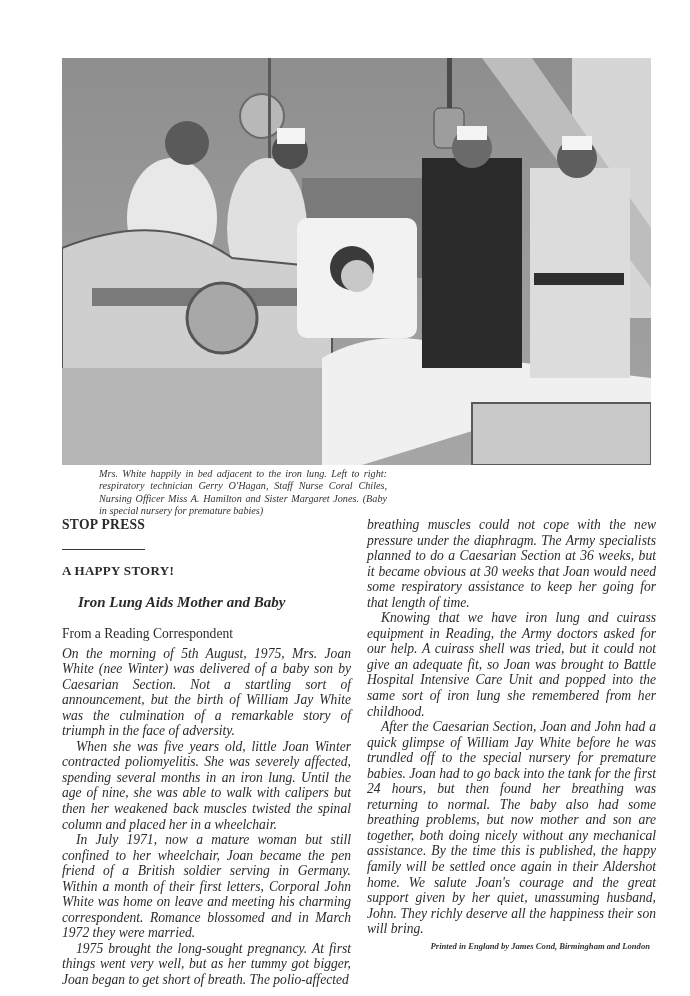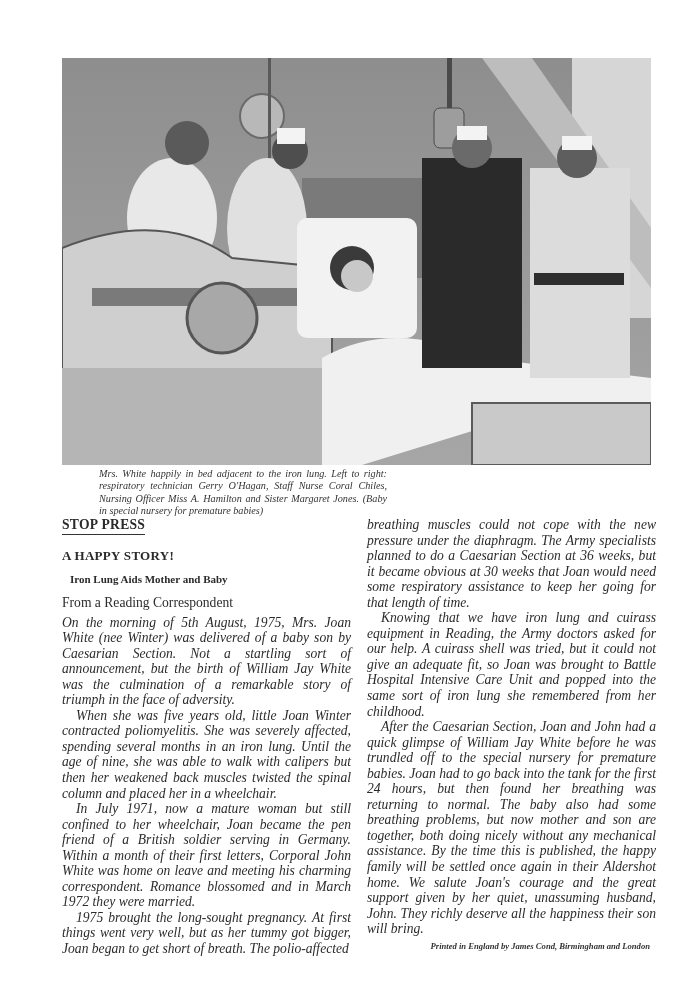--- a/index.html
+++ b/index.html
@@ -16,24 +16,24 @@
     position: absolute; left: 62px; top: 468px; width: 288px;
     font-style: italic; font-size: 10.2px; line-height: 12.3px; color: #333;
     text-align: justify;
     margin-left: 37px;
   }
   .col { position: absolute; top: 517px; width: 289px; font-size: 13.6px; line-height: 15.55px; text-align: justify; }
   .col.left { left: 62px; }
   .col.right { left: 367px; }
   .stop-press {
     font-weight: bold; font-size: 13.6px; letter-spacing: 0.3px; margin: 0;
-    display: inline-block; border-bottom: 1.5px solid #333; padding-bottom: 2px; line-height: 15px;
+    display: inline-block; border-bottom: 1.5px solid #333; padding-bottom: 17px; line-height: 15px;
   }
   .headline { font-weight: bold; font-size: 13px; margin: 13px 0 4px 0; line-height: 15.5px; letter-spacing: 0.3px; }
-  .subhead { font-weight: bold; font-size: 11px; margin: 8px; line-height: 15.5px; }
+  .subhead { font-weight: bold; font-size: 15px; margin: 16px; line-height: 15.5px; font-style: italic; }
   .byline { text-align: left; margin: 0 0 4px 0; line-height: 15.5px; }
   .col p { margin: 0; font-style: italic; }
   .col p.indent { text-indent: 14px; }
   .footer {
     position: absolute; right: 40px; top: 941px; font-style: italic; font-weight: bold;
     font-size: 8.6px; color: #333;
   }
 </style>
 </head>
 <body>

